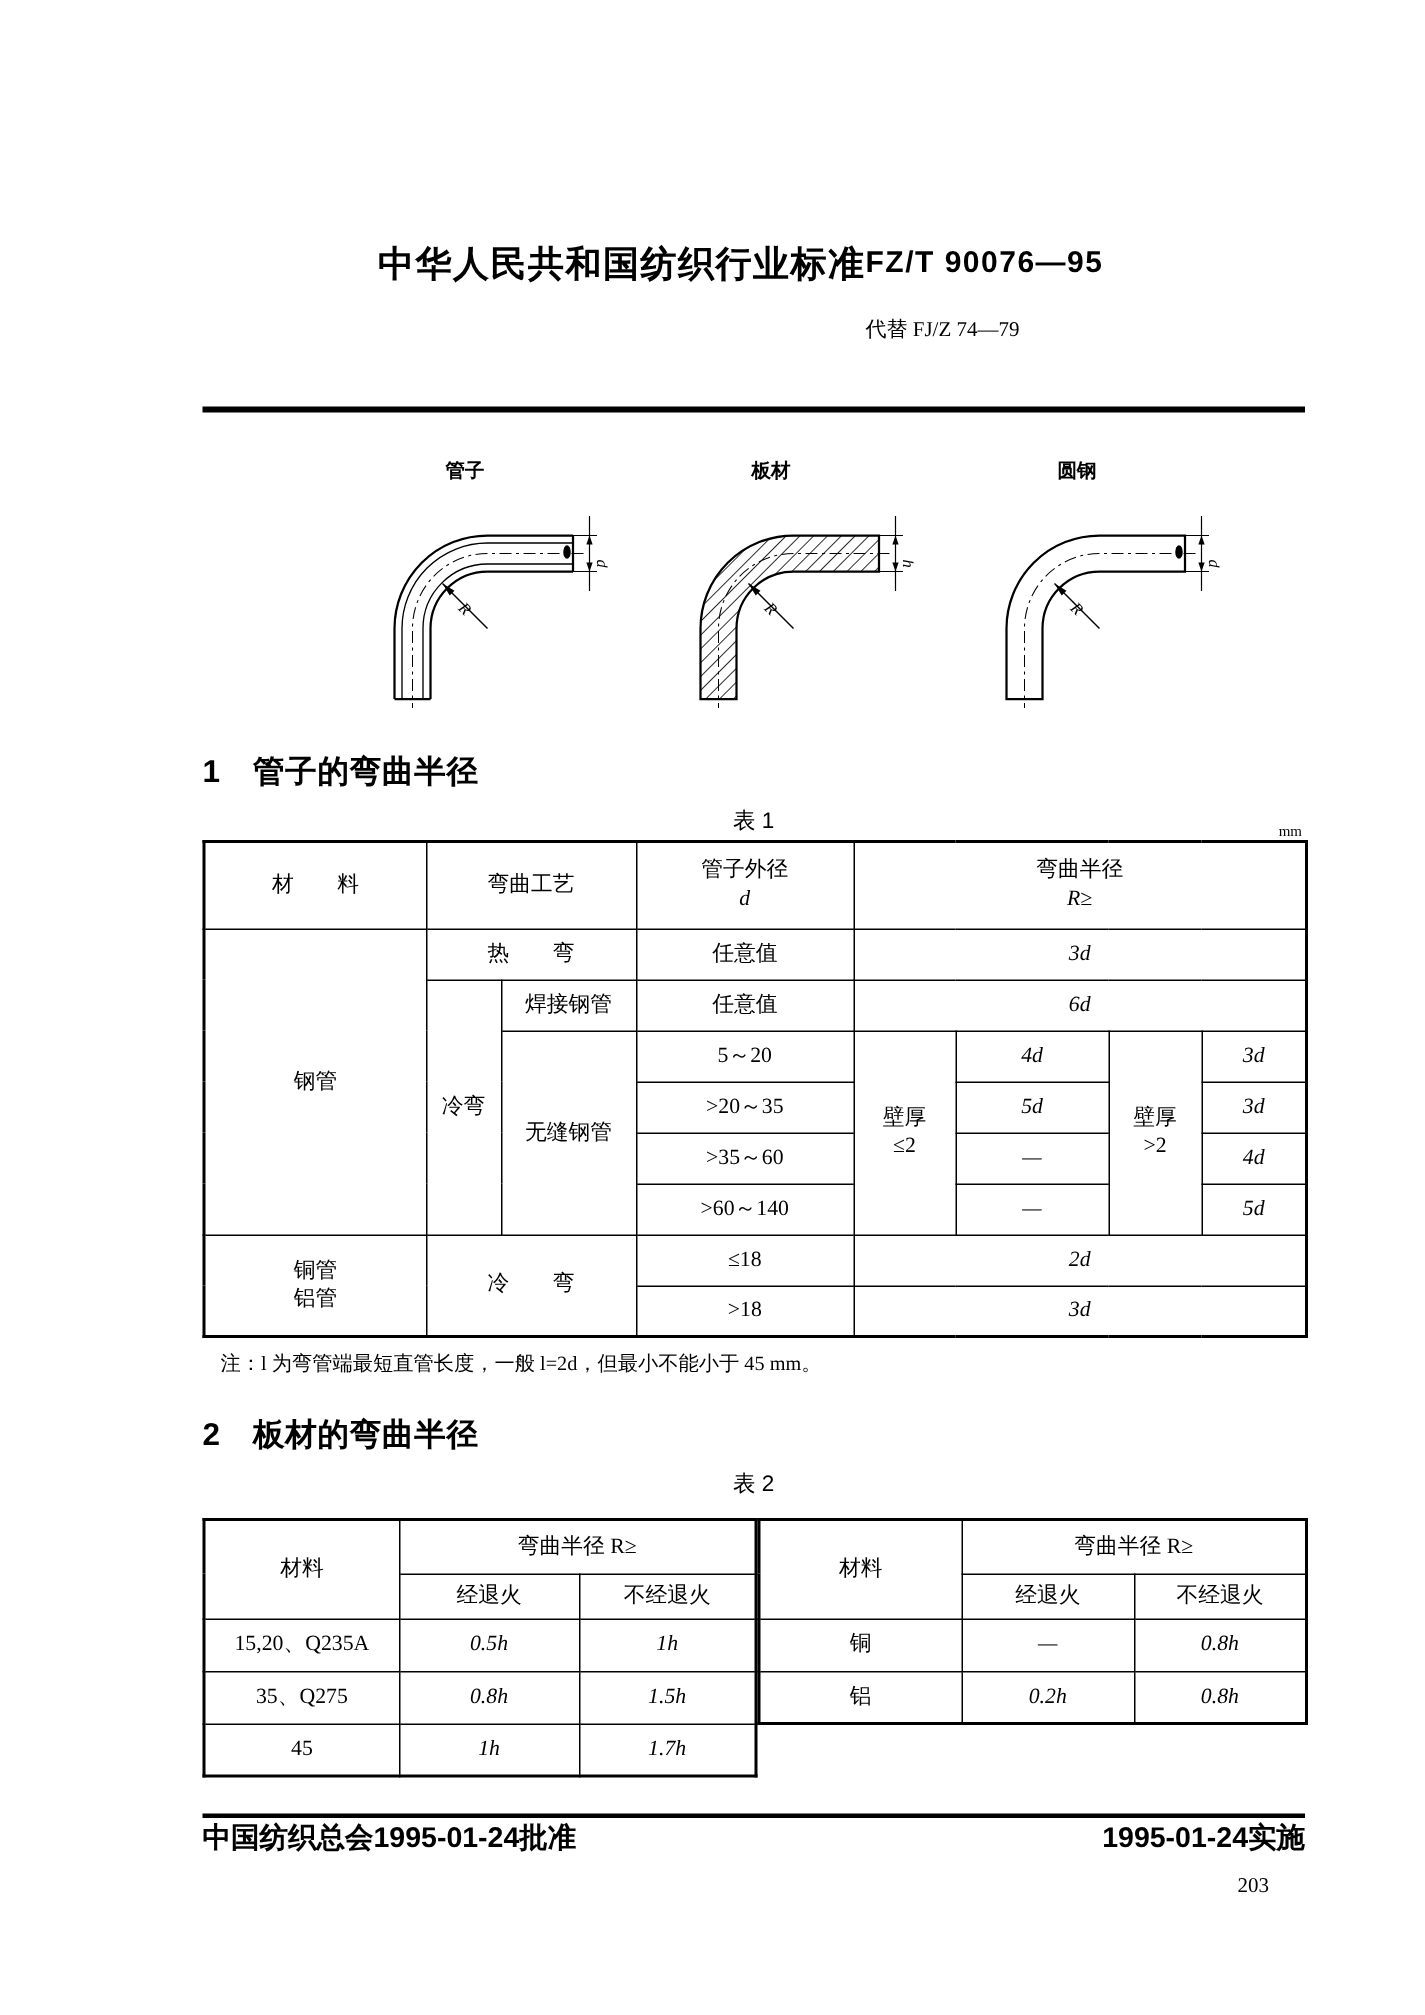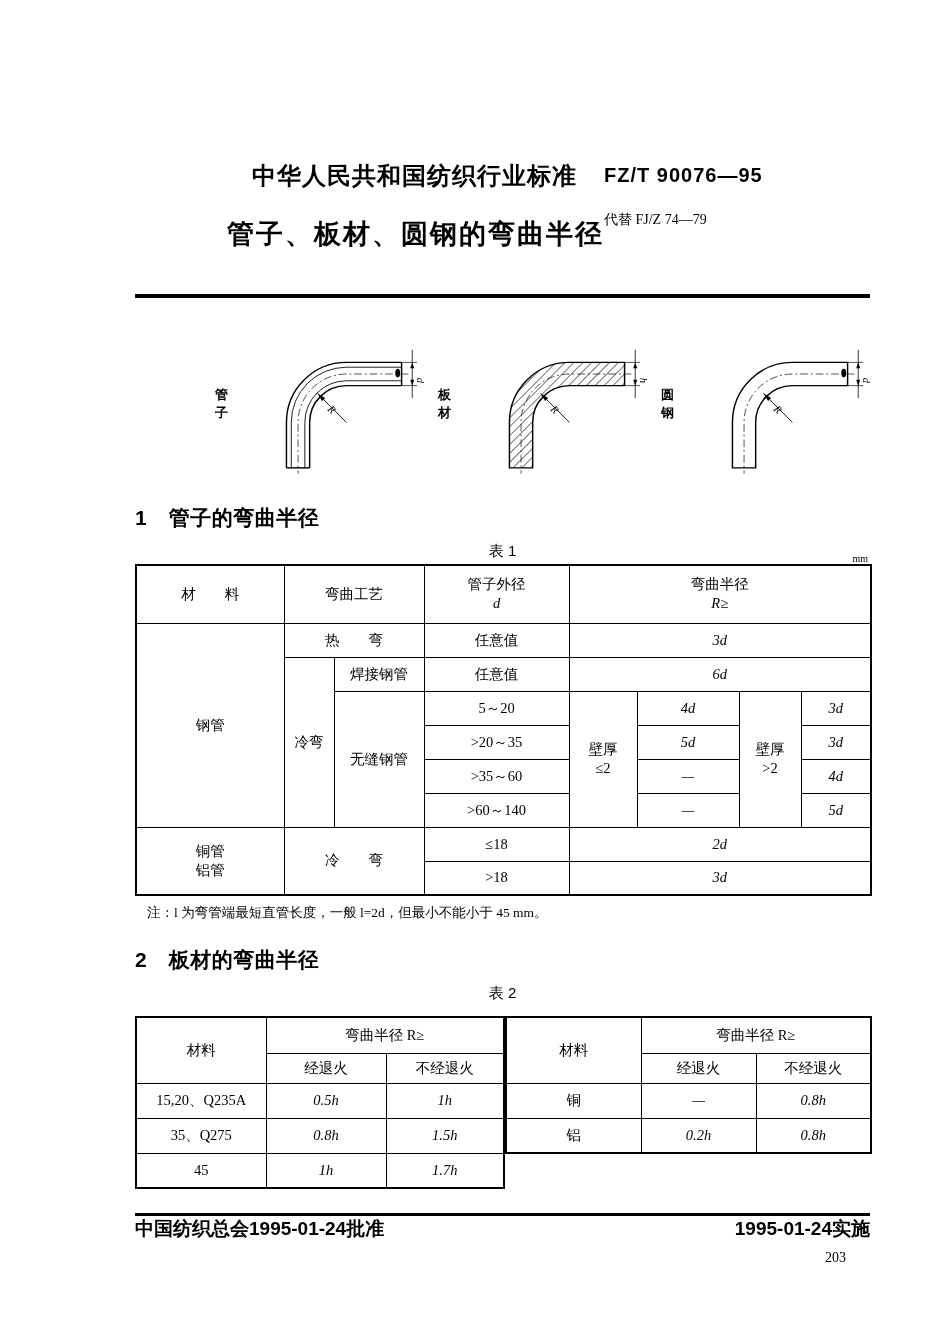--- a/index.html
+++ b/index.html
@@ -15,21 +15,21 @@
              font-size:24px;letter-spacing:1px;margin-left:25px;}
   .doc-subtitle{font-family:"Liberation Sans","DejaVu Sans",sans-serif;font-weight:bold;
              font-size:27px;letter-spacing:2px;margin-top:24px;}
   .header-right{width:178px;flex-shrink:0;padding-top:4px;}
   .std-no{font-family:"Liberation Sans","DejaVu Sans",sans-serif;font-weight:bold;font-size:20px;letter-spacing:1px;}
   .replaces{font-size:14px;margin-top:24px;}
   .rule-thick{height:4px;background:#000;margin-top:42px;}
 
   
   .figures{display:flex;margin-top:30px;margin-left:80px;gap:14px;align-items:flex-start;}
-  .figure{display:flex;flex-direction:row;align-items:center;}
+  .figure{display:flex;flex-direction:column;align-items:center;}
   .fig-label{font-family:"Liberation Sans","DejaVu Sans",sans-serif;font-weight:bold;font-size:13px;margin-bottom:1px;}
   .fig-svg text{font-family:"Liberation Serif","DejaVu Serif",serif;font-style:italic;font-size:11px;}
 
   
   .section-heading{font-family:"Liberation Sans","DejaVu Sans",sans-serif;font-weight:bold;
                    font-size:21px;margin-top:24px;letter-spacing:0.5px;}
   .caption-row{position:relative;height:22px;margin-top:10px;}
   .caption-center{position:absolute;left:50%;transform:translateX(-50%);
                   font-family:"Liberation Sans","DejaVu Sans",sans-serif;font-weight:normal;font-size:15px;}
   .caption-unit{position:absolute;right:2px;bottom:0;font-size:10px;}
@@ -57,21 +57,20 @@
 </style>
 </head>
 <body>
 
 <div class="page">
   <div class="content">
 
     <div class="header">
       <div class="header-left">
         <div class="doc-title">中华人民共和国纺织行业标准</div>
-        <div class="doc-subtitle">管子、板材、圆钢的弯曲半径</div>
       </div>
       <div class="header-right">
         <div class="std-no">FZ/T 90076—95</div>
         <div class="replaces">代替 FJ/Z 74—79</div>
       </div>
     </div>
     <div class="rule-thick"></div>
 
     <div class="figures">
 

